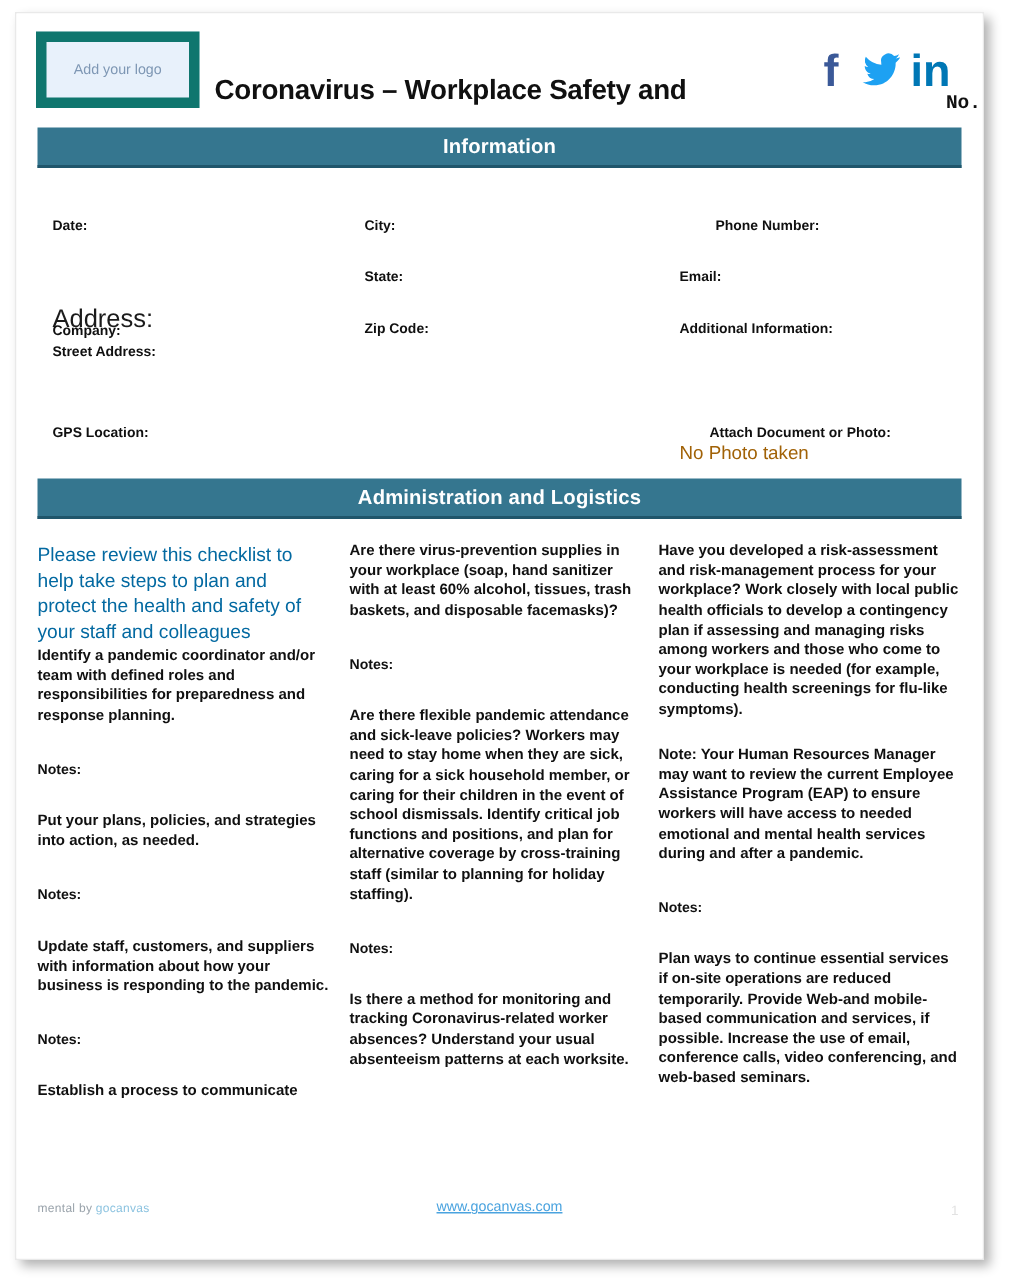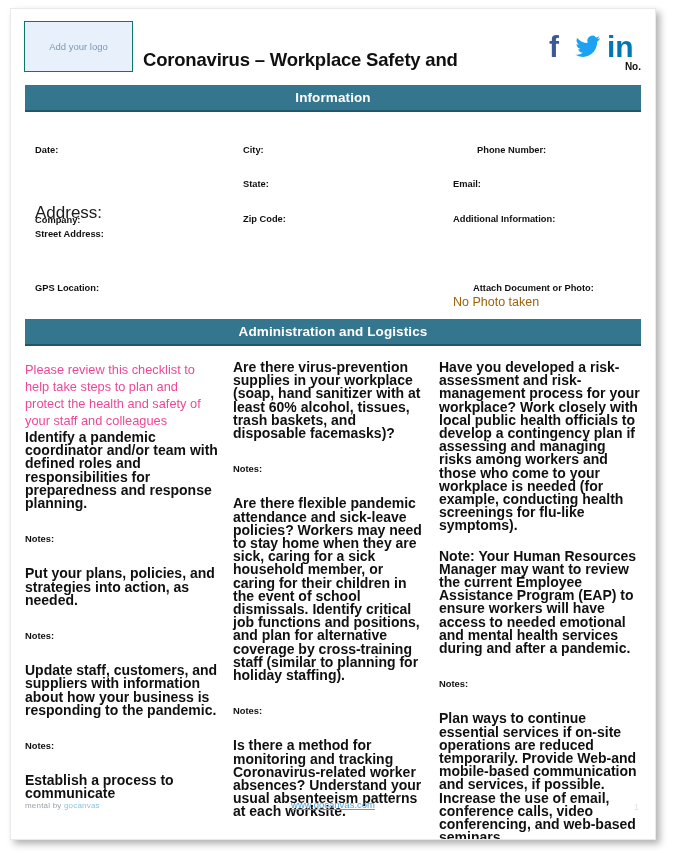--- a/index.html
+++ b/index.html
@@ -49,21 +49,21 @@
     position: relative;
     height: 76px;
   }
   .logo-box {
     position: absolute;
     left: 13px;
     top: 12px;
     width: 109px;
     height: 51px;
     background: #e8f1fb;
-    border: 1px solid #0f766e;
+    border: 7px solid #0f766e;
     box-sizing: border-box;
     display: flex;
     align-items: center;
     justify-content: center;
   }
   .logo-box span {
     font-size: 9.5px;
     color: #7e97b4;
     font-family: "Liberation Sans", sans-serif;
   }
@@ -83,25 +83,26 @@
     right: 18px;
     top: 18px;
     display: flex;
     align-items: flex-end;
     gap: 6px;
     height: 34px;
   }
   .social svg { display: block; }
   .doc-no {
     position: absolute;
-    right: 14px;
+    right: 1px;
     top: 52px;
-    font-size: 10px;
+    font-size: 13px;
     font-weight: bold;
     color: #111;
+    font-family: Liberation Mono, monospace;
   }
 
   
   .banner {
     margin: 0 14px;
     height: 25px;
     background: #35768f;
     border-bottom: 2px solid #20566b;
     display: flex;
     align-items: center;
@@ -149,26 +150,26 @@
   .col {
     box-sizing: border-box;
   }
   .col.c1 { width: 208px; padding-right: 14px; }
   .col.c2 { width: 206px; padding-right: 14px; }
   .col.c3 { width: 202px; }
 
   .lead {
     font-size: 12.8px;
     font-weight: normal;
-    color: #ec4899;
+    color: #0369a1;
     line-height: 17px;
     margin: 0 0 2px 0;
   }
   .q {
-    font-size: 14px;
+    font-size: 10px;
     font-weight: bold;
     color: #101010;
     line-height: 13.2px;
     margin: 0;
   }
   .gap-sm { height: 17px; }
   .gap-md { height: 22px; }
   .notes {
     font-size: 9.4px;
     font-weight: bold;

